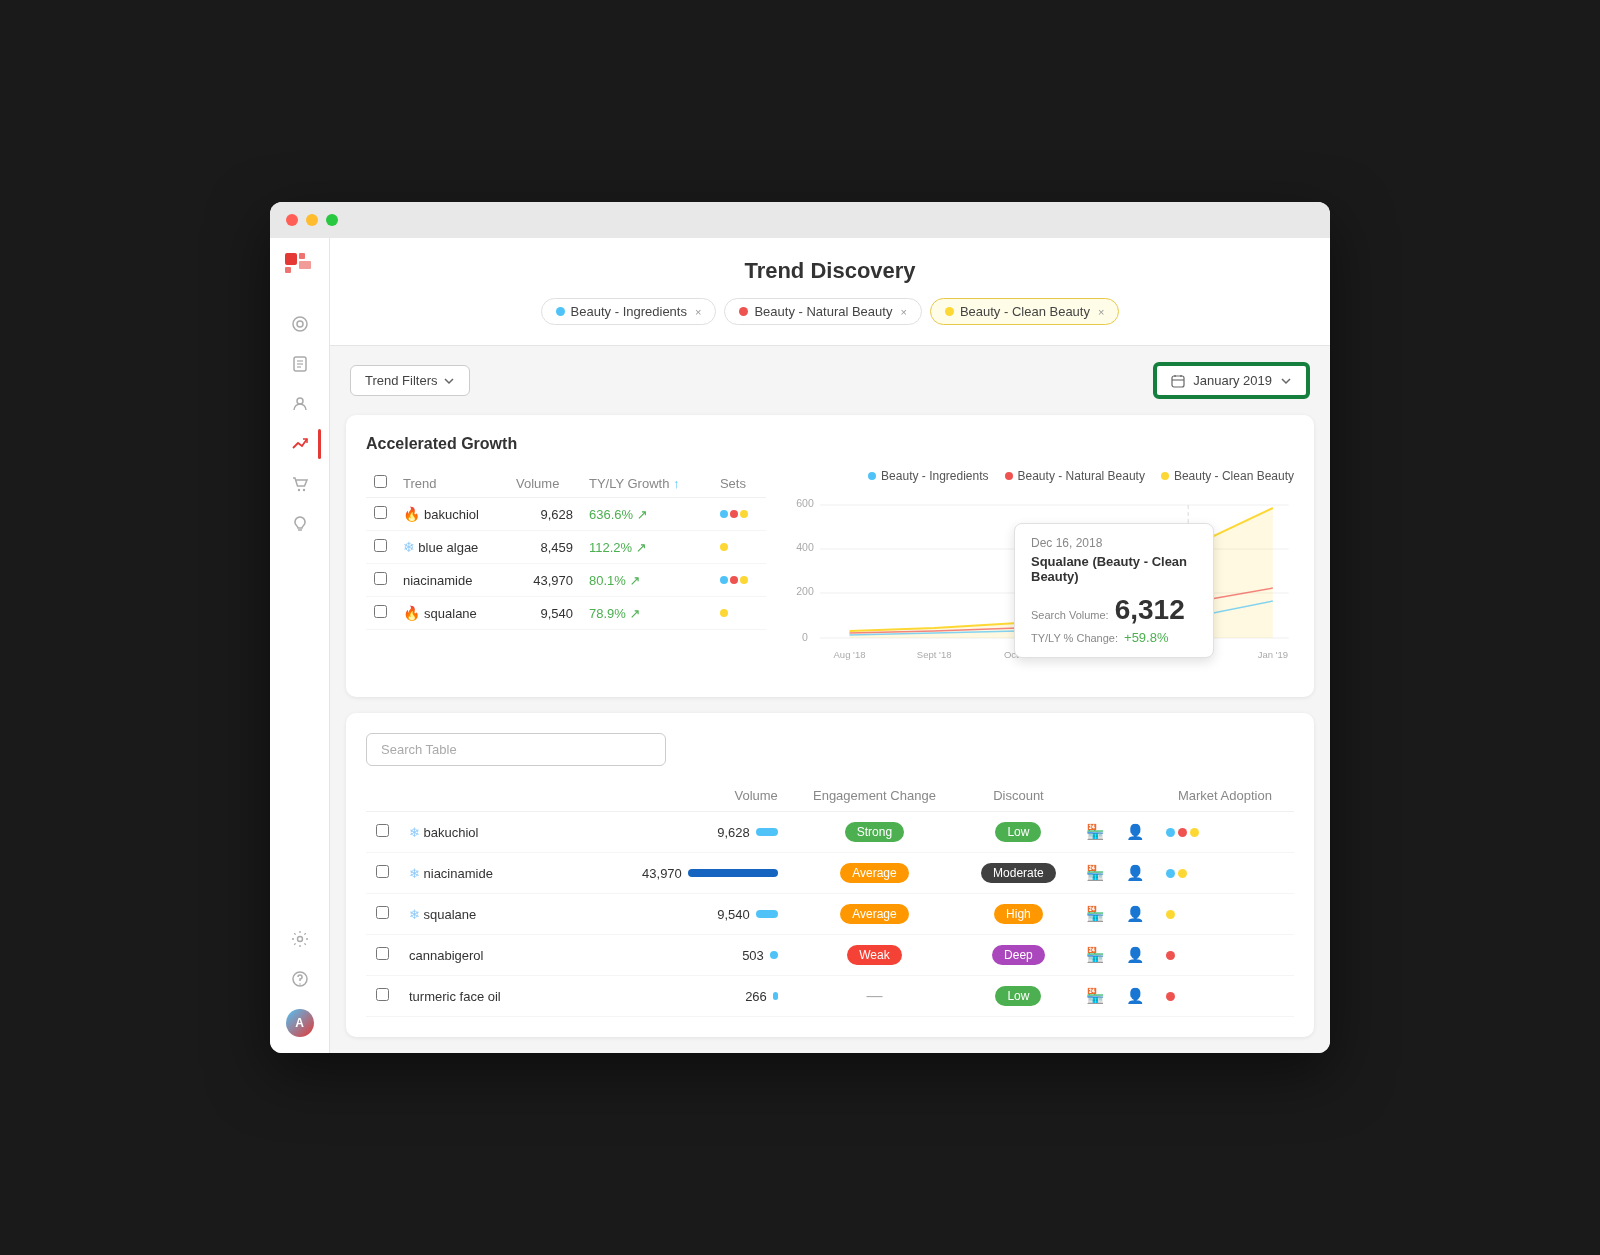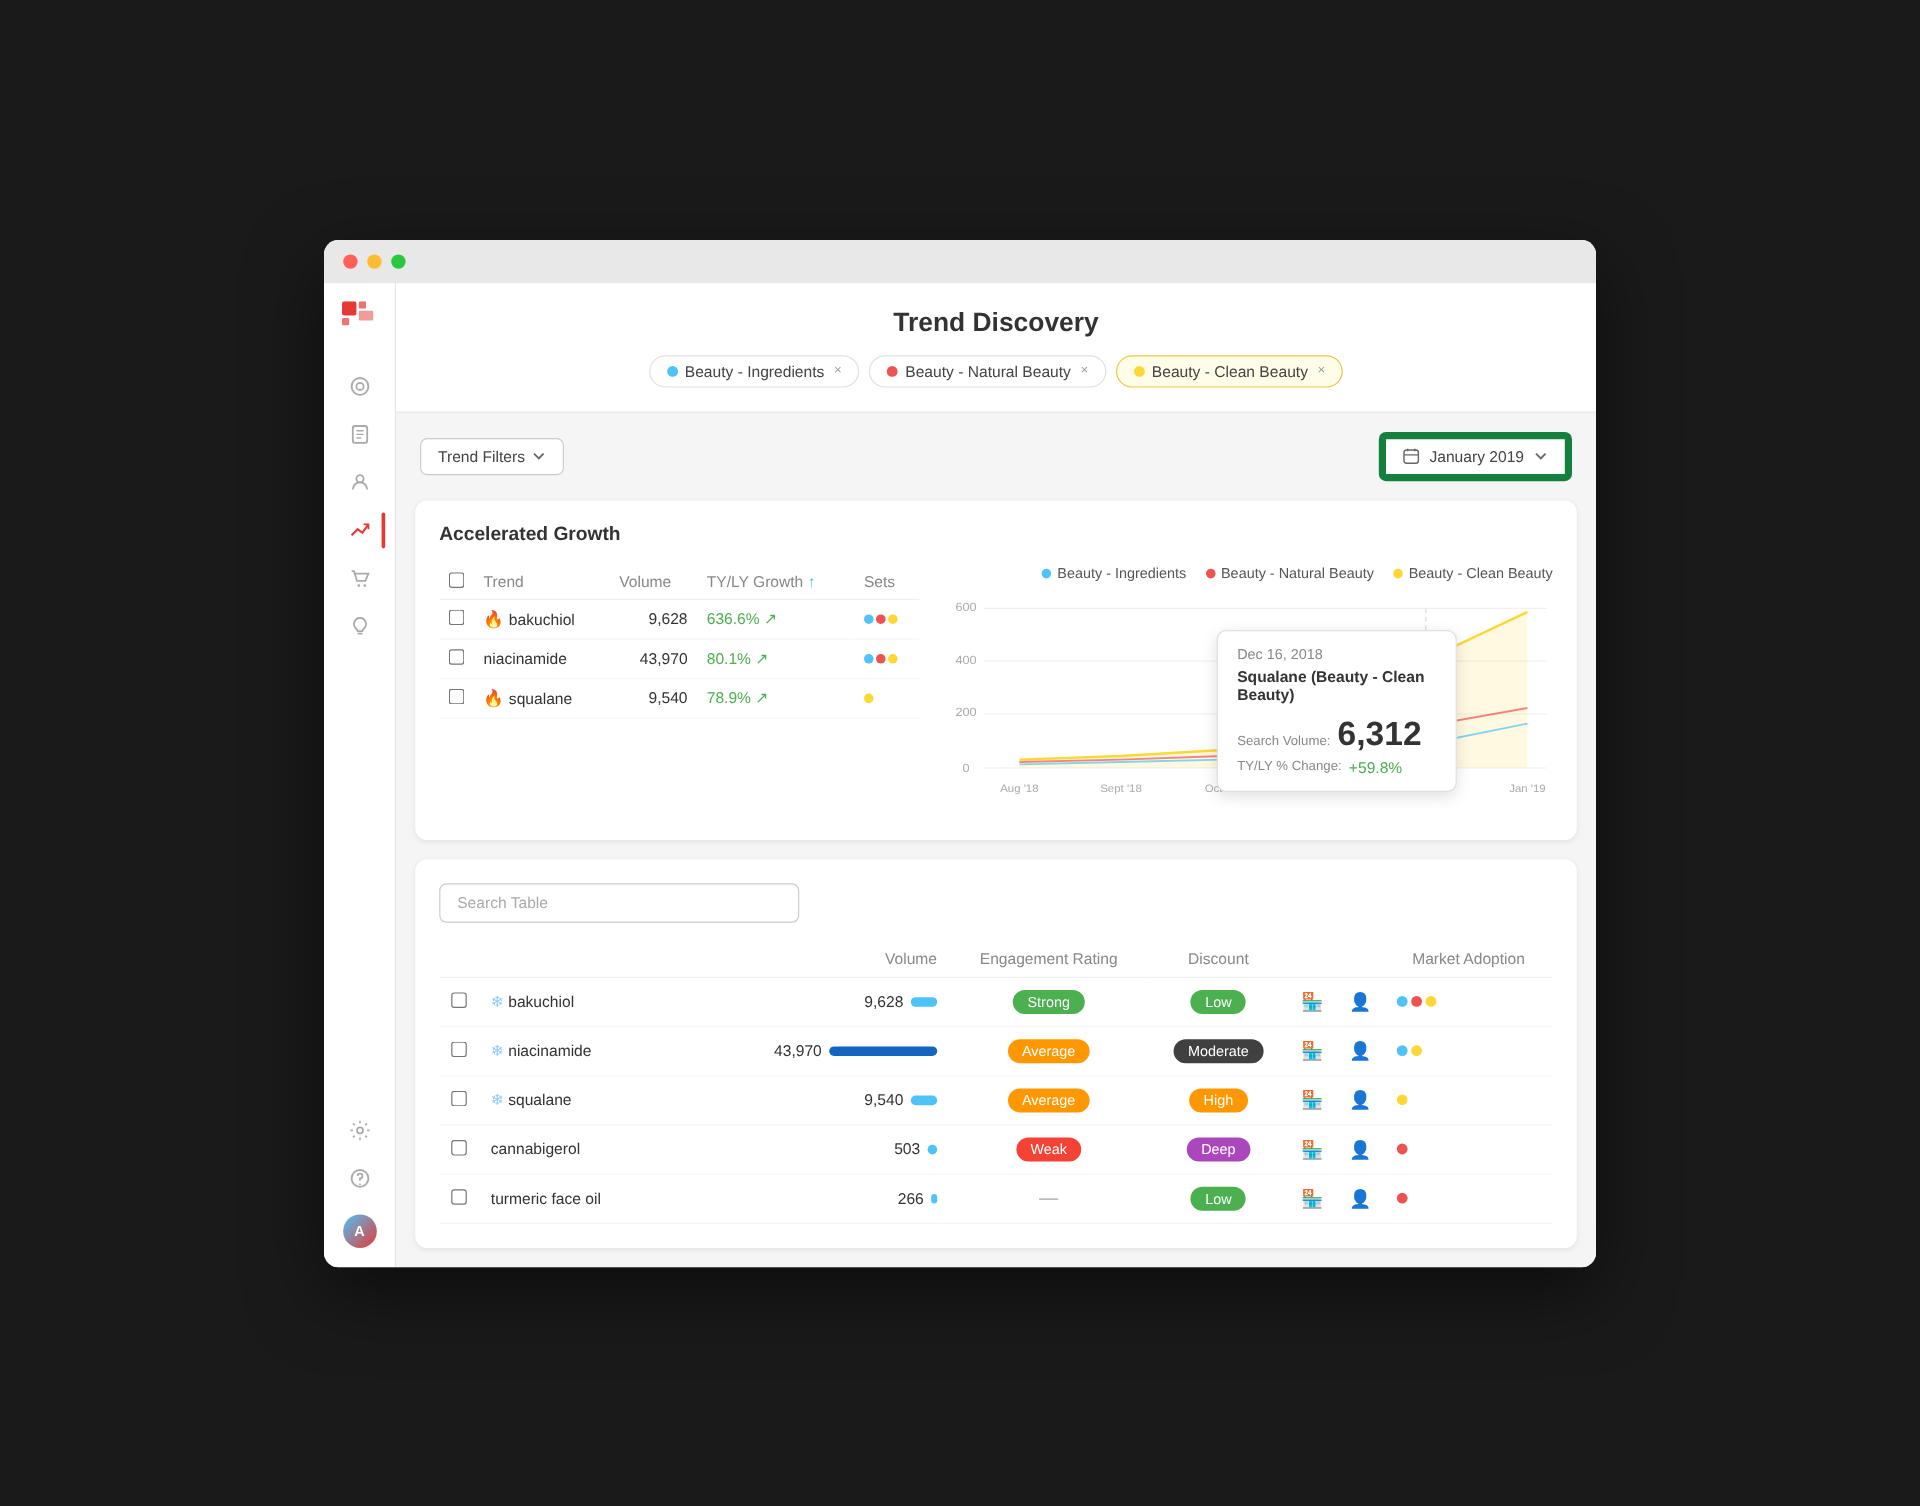--- a/index.html
+++ b/index.html
@@ -24,21 +24,21 @@
 
     .page-header { background: #fff; padding: 20px; text-align: center; border-bottom: 1px solid #e5e5e5; }
     .page-title { font-size: 22px; font-weight: 600; color: #333; margin-bottom: 14px; }
     .tab-bar { display: flex; justify-content: center; gap: 8px; flex-wrap: wrap; }
     .tab-pill { display: flex; align-items: center; gap: 6px; padding: 5px 14px; border: 1px solid #e0e0e0; border-radius: 20px; background: #fff; font-size: 13px; color: #444; cursor: pointer; }
     .tab-pill .dot-sm { width: 9px; height: 9px; border-radius: 50%; flex-shrink: 0; }
     .tab-pill .close-x { color: #999; font-size: 11px; margin-left: 2px; cursor: pointer; }
 
     .toolbar { display: flex; justify-content: space-between; align-items: center; padding: 16px 20px; }
     .btn-filter { display: flex; align-items: center; gap: 6px; padding: 7px 14px; border: 1px solid #ccc; border-radius: 6px; background: #fff; font-size: 13px; color: #444; cursor: pointer; }
-    .btn-date { display: flex; align-items: center; gap: 8px; padding: 7px 14px; border: 6px solid #15803d; border-radius: 6px; background: #fff; font-size: 13px; color: #444; cursor: pointer; }
+    .btn-date { display: flex; align-items: center; gap: 8px; padding: 7px 14px; border: 4px solid #15803d; border-radius: 6px; background: #fff; font-size: 13px; color: #444; cursor: pointer; }
 
     .card { background: #fff; border-radius: 10px; margin: 0 16px 16px; padding: 20px; box-shadow: 0 1px 4px rgba(0,0,0,0.08); }
 
     .card-title { font-size: 16px; font-weight: 600; color: #333; margin-bottom: 16px; }
 
     .chart-section { display: flex; gap: 20px; }
     .trend-table { flex: 0 0 400px; }
     .trend-table table { width: 100%; border-collapse: collapse; font-size: 13px; }
     .trend-table th { color: #888; font-weight: 500; padding: 6px 8px; text-align: left; border-bottom: 1px solid #f0f0f0; }
     .trend-table td { padding: 8px 8px; border-bottom: 1px solid #f5f5f5; color: #333; vertical-align: middle; }
@@ -243,20 +243,31 @@
     <td>
                       <div class="dot-sets">
                         <div class="dot-set" style="background:#4fc3f7;"></div>
                         <div class="dot-set" style="background:#ef5350;"></div>
                         <div class="dot-set" style="background:#fdd835;"></div>
                       </div>
                     </td>
   </tr>
                   <tr>
     <td class="checkbox-cell"><input type="checkbox" style=""></td>
+    <td><span style="color:#90caf9;font-size:14px;">❄</span> blue algae</td>
+    <td class="col-vol">8,459</td>
+    <td class="col-growth growth">112.2% <span class="arrow-up">↗</span></td>
+    <td>
+                      <div class="dot-sets">
+                        <div class="dot-set" style="background:#fdd835;"></div>
+                      </div>
+                    </td>
+  </tr>
+                  <tr>
+    <td class="checkbox-cell"><input type="checkbox" style=""></td>
     <td> niacinamide</td>
     <td class="col-vol">43,970</td>
     <td class="col-growth growth">80.1% <span class="arrow-up">↗</span></td>
     <td>
                       <div class="dot-sets">
                         <div class="dot-set" style="background:#4fc3f7;"></div>
                         <div class="dot-set" style="background:#ef5350;"></div>
                         <div class="dot-set" style="background:#fdd835;"></div>
                       </div>
                     </td>
@@ -345,21 +356,21 @@
       <div class="card">
         <div class="search-row">
           <input type="text" class="search-input" placeholder="Search Table" style="">
         </div>
         <table class="data-table">
           <thead>
             <tr>
               <th style="width:20px;"></th>
               <th style="width:200px;"></th>
               <th class="right">Volume</th>
-              <th class="center">Engagement Rating</th>
+              <th class="center">Engagement Change</th>
               <th class="center">Discount</th>
               <th class="center" style="width:40px;"></th>
               <th class="center" style="width:40px;"></th>
               <th class="center">Market Adoption</th>
             </tr>
           </thead>
           <tbody id="search-table-body">
           <tr>
     <td class="checkbox-cell"><input type="checkbox" style=""></td>
     <td><span style="color:#90caf9;font-size:13px;">❄</span> bakuchiol</td>

